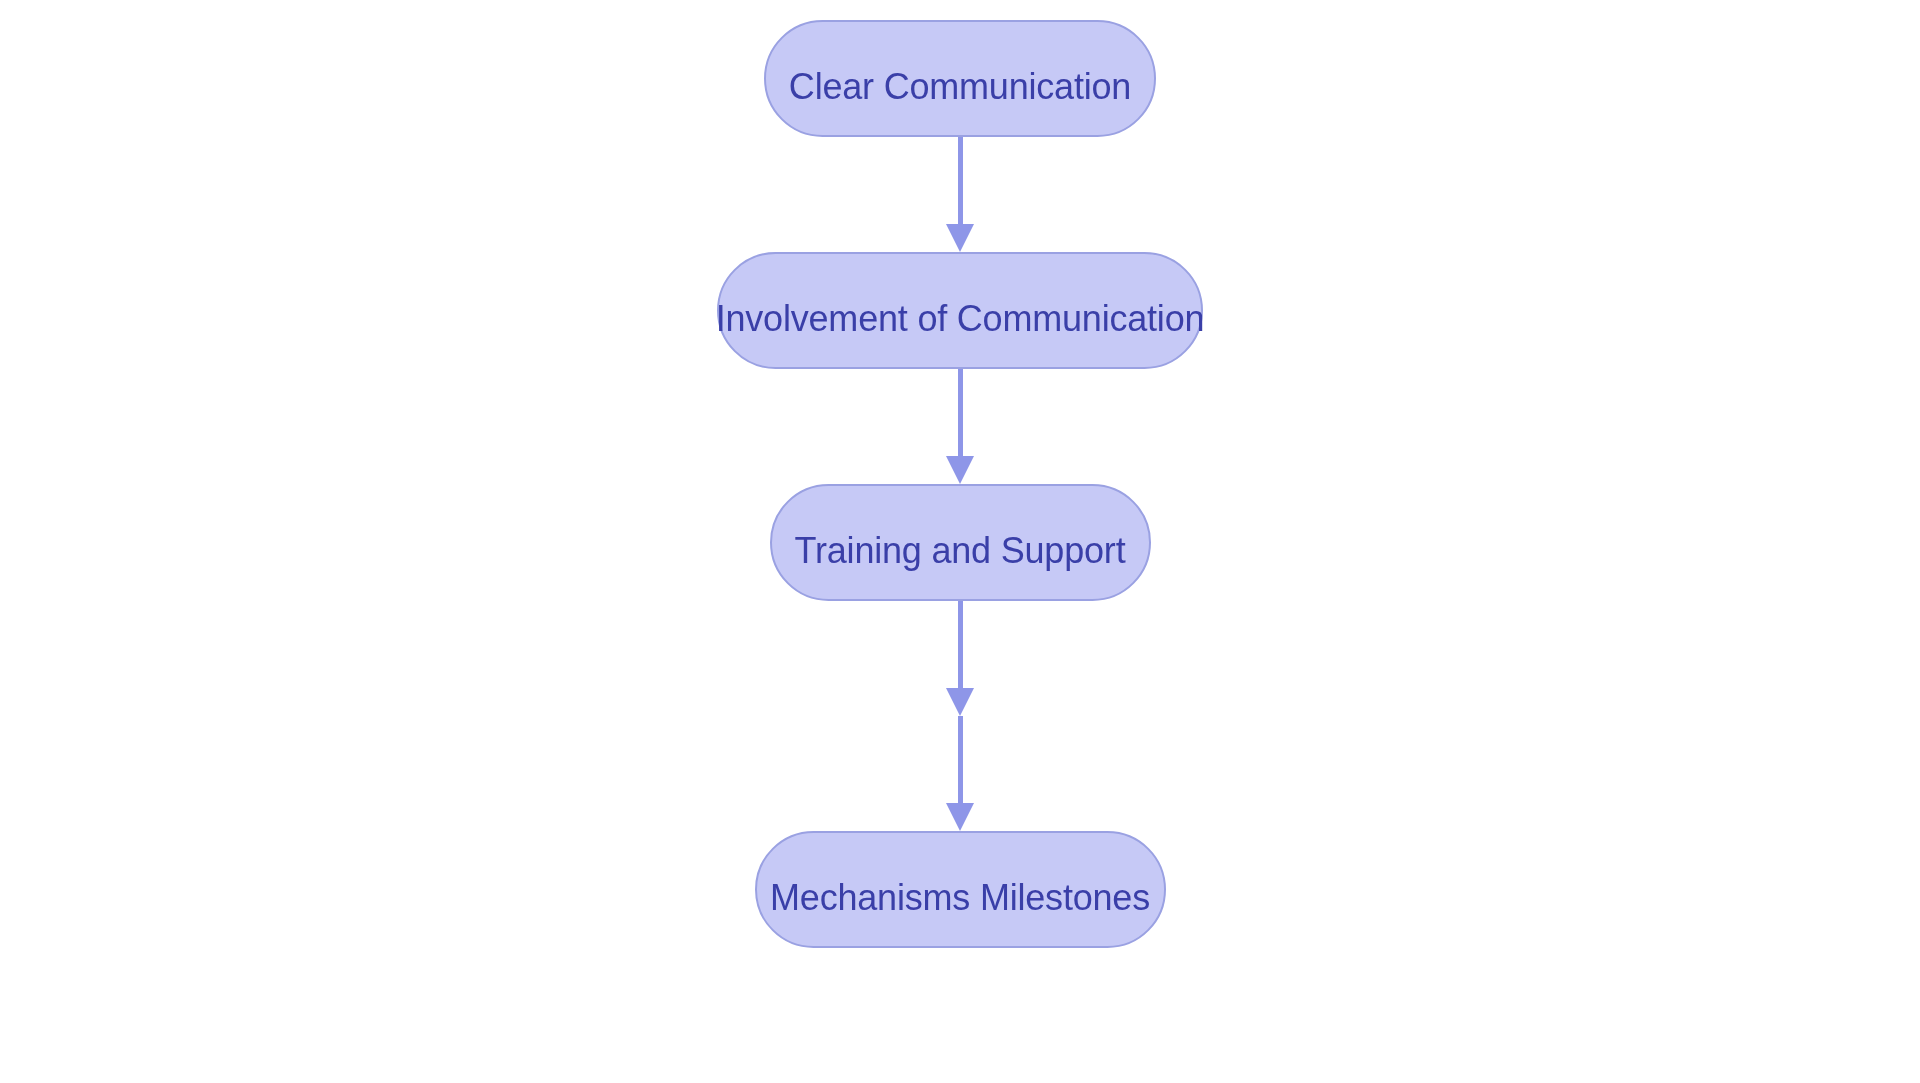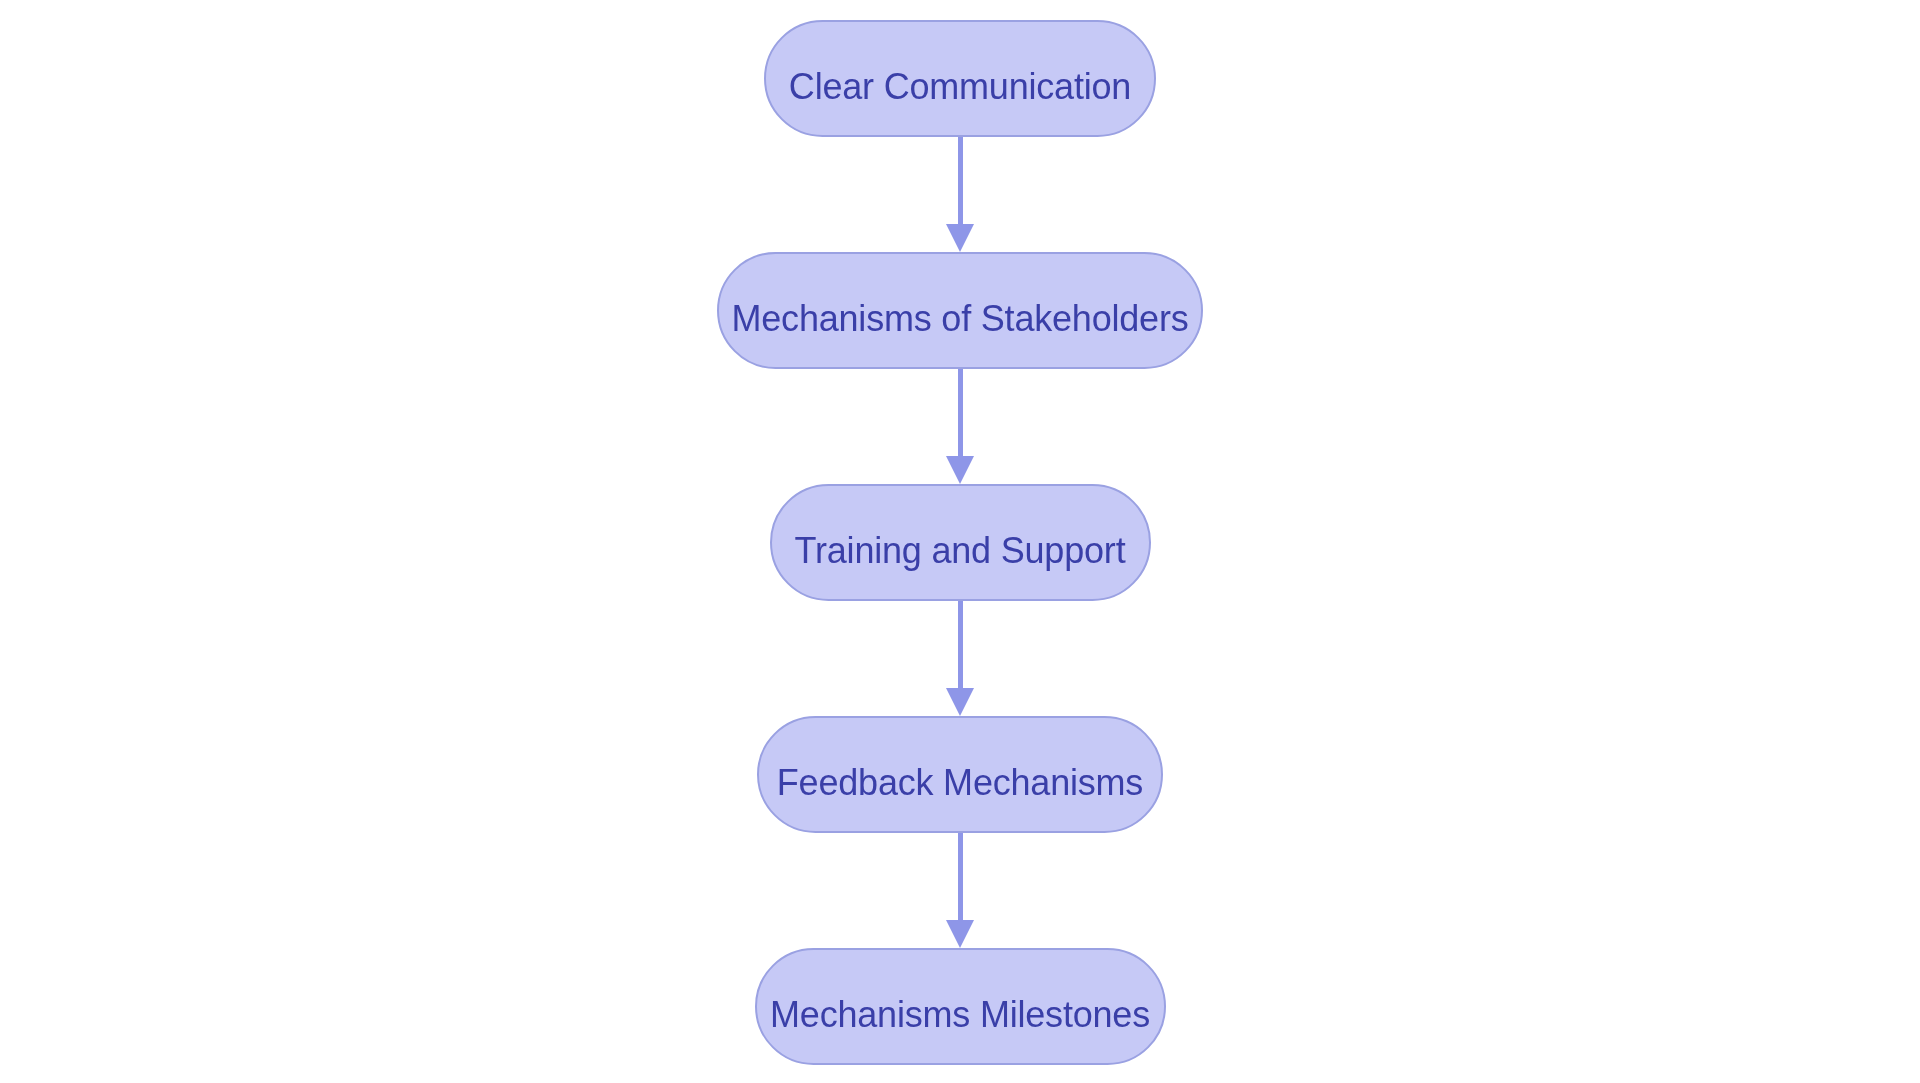--- a/index.html
+++ b/index.html
@@ -77,40 +77,37 @@
   <div class="node n1">
     <span class="node-label">Clear Communication</span>
   </div>
 
   <div class="arrow">
     <div class="arrow-shaft"></div>
     <div class="arrow-head"></div>
   </div>
 
   <div class="node n2">
-    <span class="node-label">Mechanisms of Stakeholders</span>
+    <span class="node-label">Involvement of Communication</span>
   </div>
 
   <div class="arrow">
     <div class="arrow-shaft"></div>
     <div class="arrow-head"></div>
   </div>
 
   <div class="node n3">
     <span class="node-label">Training and Support</span>
   </div>
 
   <div class="arrow">
     <div class="arrow-shaft"></div>
     <div class="arrow-head"></div>
   </div>
 
-  <div class="node n4">
-    <span class="node-label">Feedback Mechanisms</span>
-  </div>
 
   <div class="arrow">
     <div class="arrow-shaft"></div>
     <div class="arrow-head"></div>
   </div>
 
   <div class="node n5">
     <span class="node-label">Mechanisms Milestones</span>
   </div>
 

